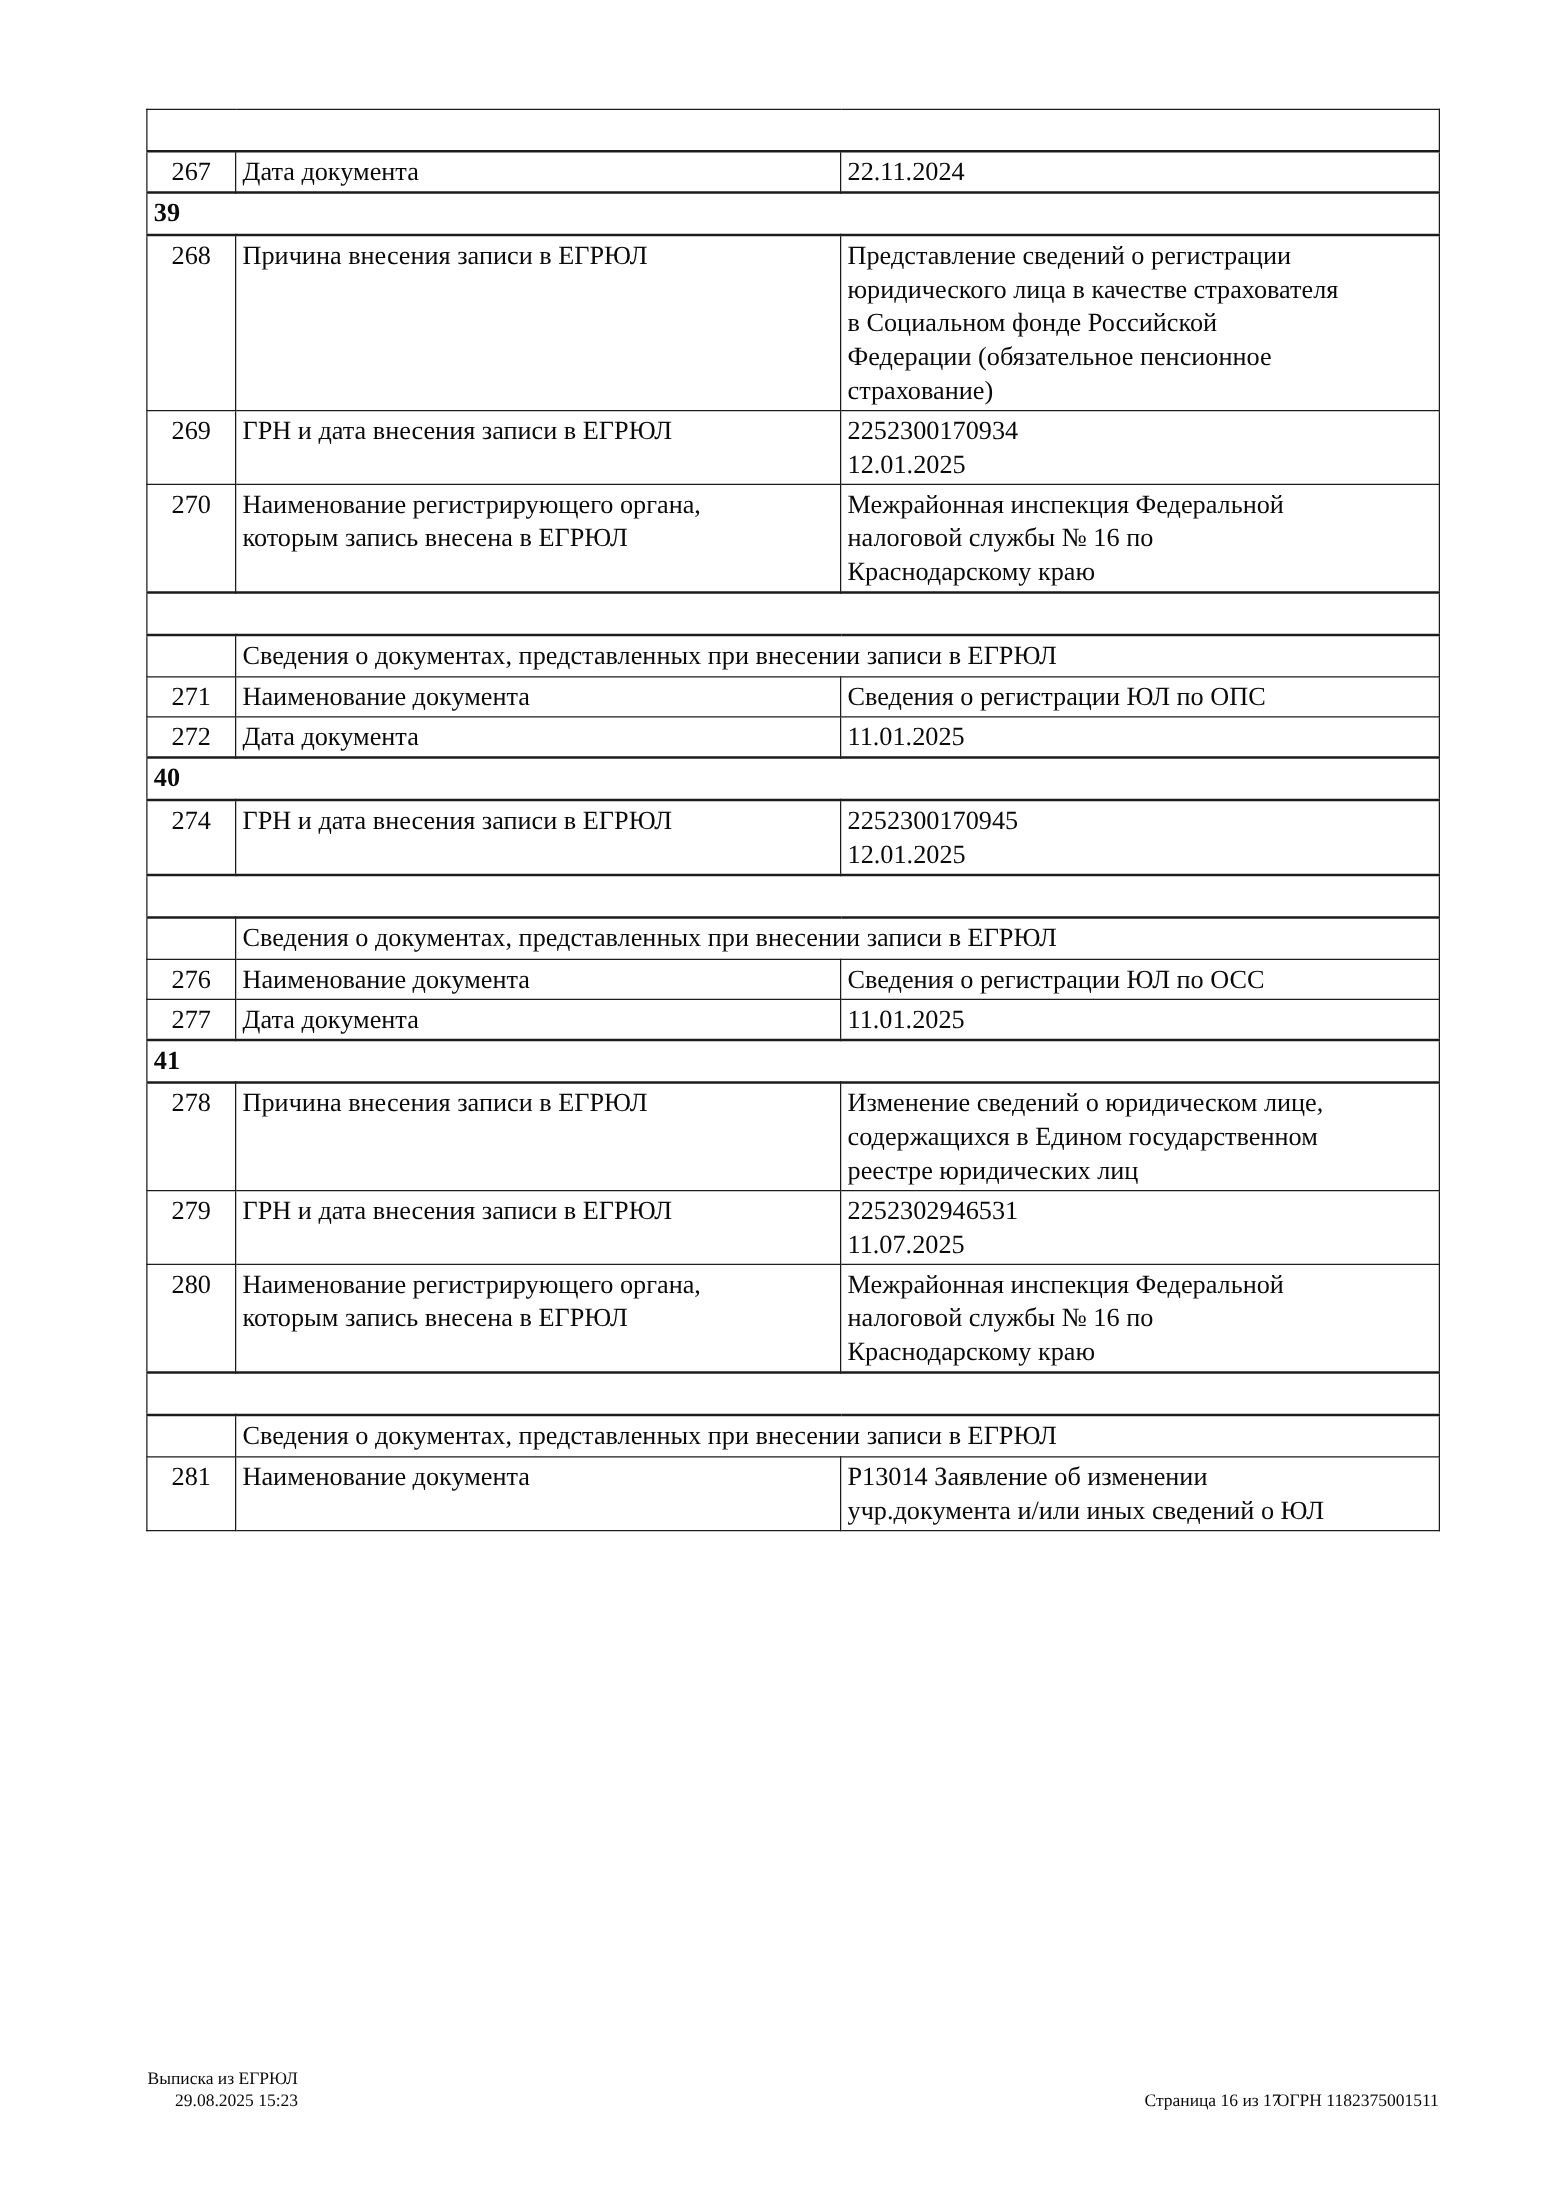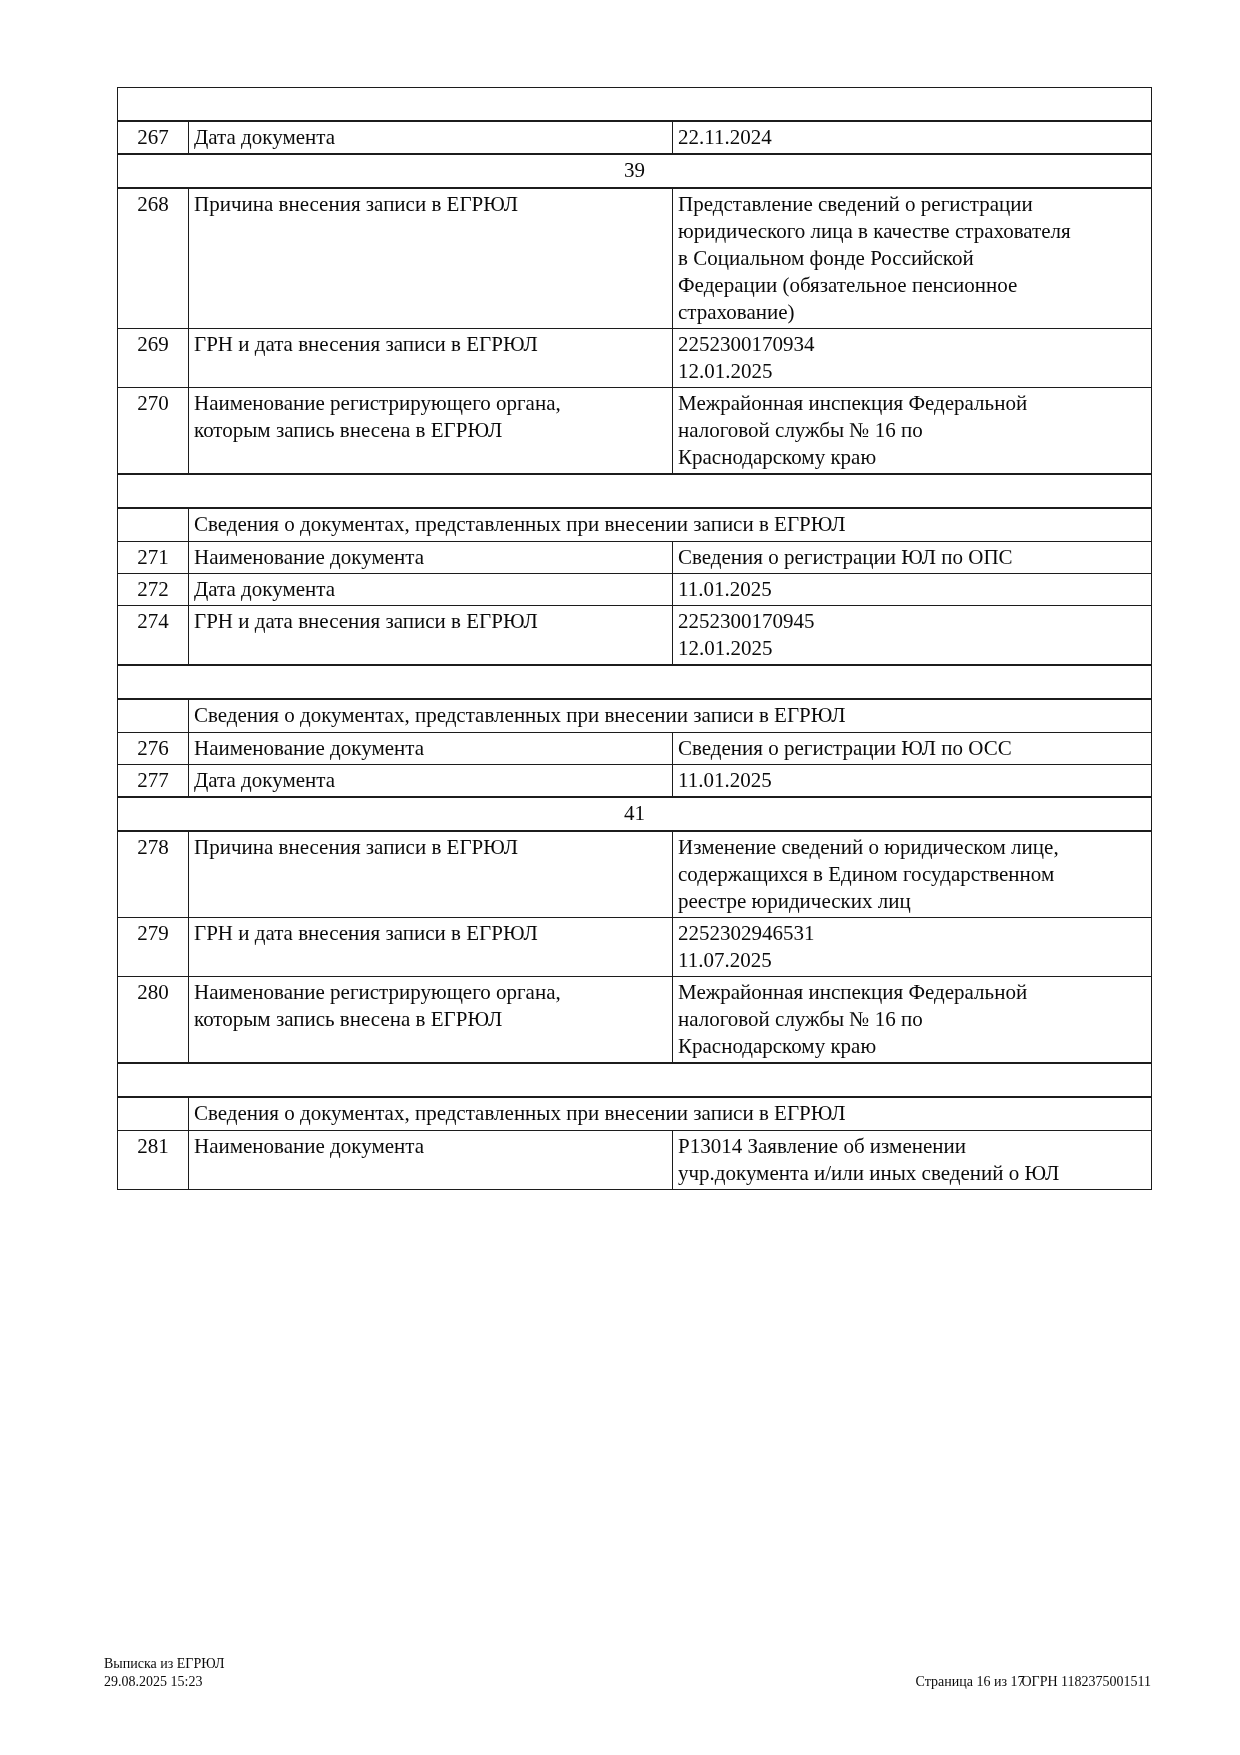--- a/index.html
+++ b/index.html
@@ -14,26 +14,26 @@
   td{
     border:1px solid #1c1c1c;vertical-align:top;
     font-size:21px;line-height:27px;padding:2px 5px;overflow:hidden;
   }
   td.num{text-align:center;padding:2px 1px;}
   td.label,td.value,td.subtext{white-space:pre-line;}
   tr.spacer td{height:28px;border-top-width:2px;border-bottom-width:2px;}
   tr.first td{border-top-width:1px;}
   tr.section td{
     height:28px;border-top-width:2px;border-bottom-width:2px;
-    text-align:center;font-weight:normal;
+    text-align:left;font-weight:bold;
   }
   tr.subheader td{height:28px;margin-top:36px;}
   .footer-left{
-    position:absolute;left:104px;top:1655px;
-    font-size:14px;line-height:18px;
+    position:absolute;left:118px;top:1655px;
+    font-size:14px;line-height:18px;text-align:right;
   }
   .footer-center{
     position:absolute;left:117px;top:1673px;width:1034px;
     text-align:right;font-size:14px;line-height:18px;
   }
   .footer-right{
     position:absolute;left:770px;top:1673px;width:400px;
     text-align:center;font-size:14px;line-height:18px;
   }
 </style>
@@ -90,20 +90,23 @@
   </tr>
       <tr>
     <td class="num">271</td>
     <td class="label">Наименование документа</td>
     <td class="value">Сведения о регистрации ЮЛ по ОПС</td>
   </tr>
       <tr>
     <td class="num">272</td>
     <td class="label">Дата документа</td>
     <td class="value">11.01.2025</td>
+  </tr>
+      <tr class="section">
+    <td colspan="3">40</td>
   </tr>
       <tr>
     <td class="num">274</td>
     <td class="label">ГРН и дата внесения записи в ЕГРЮЛ</td>
     <td class="value">2252300170945
 12.01.2025</td>
   </tr>
       <tr class="spacer">
     <td colspan="3"></td>
   </tr>

